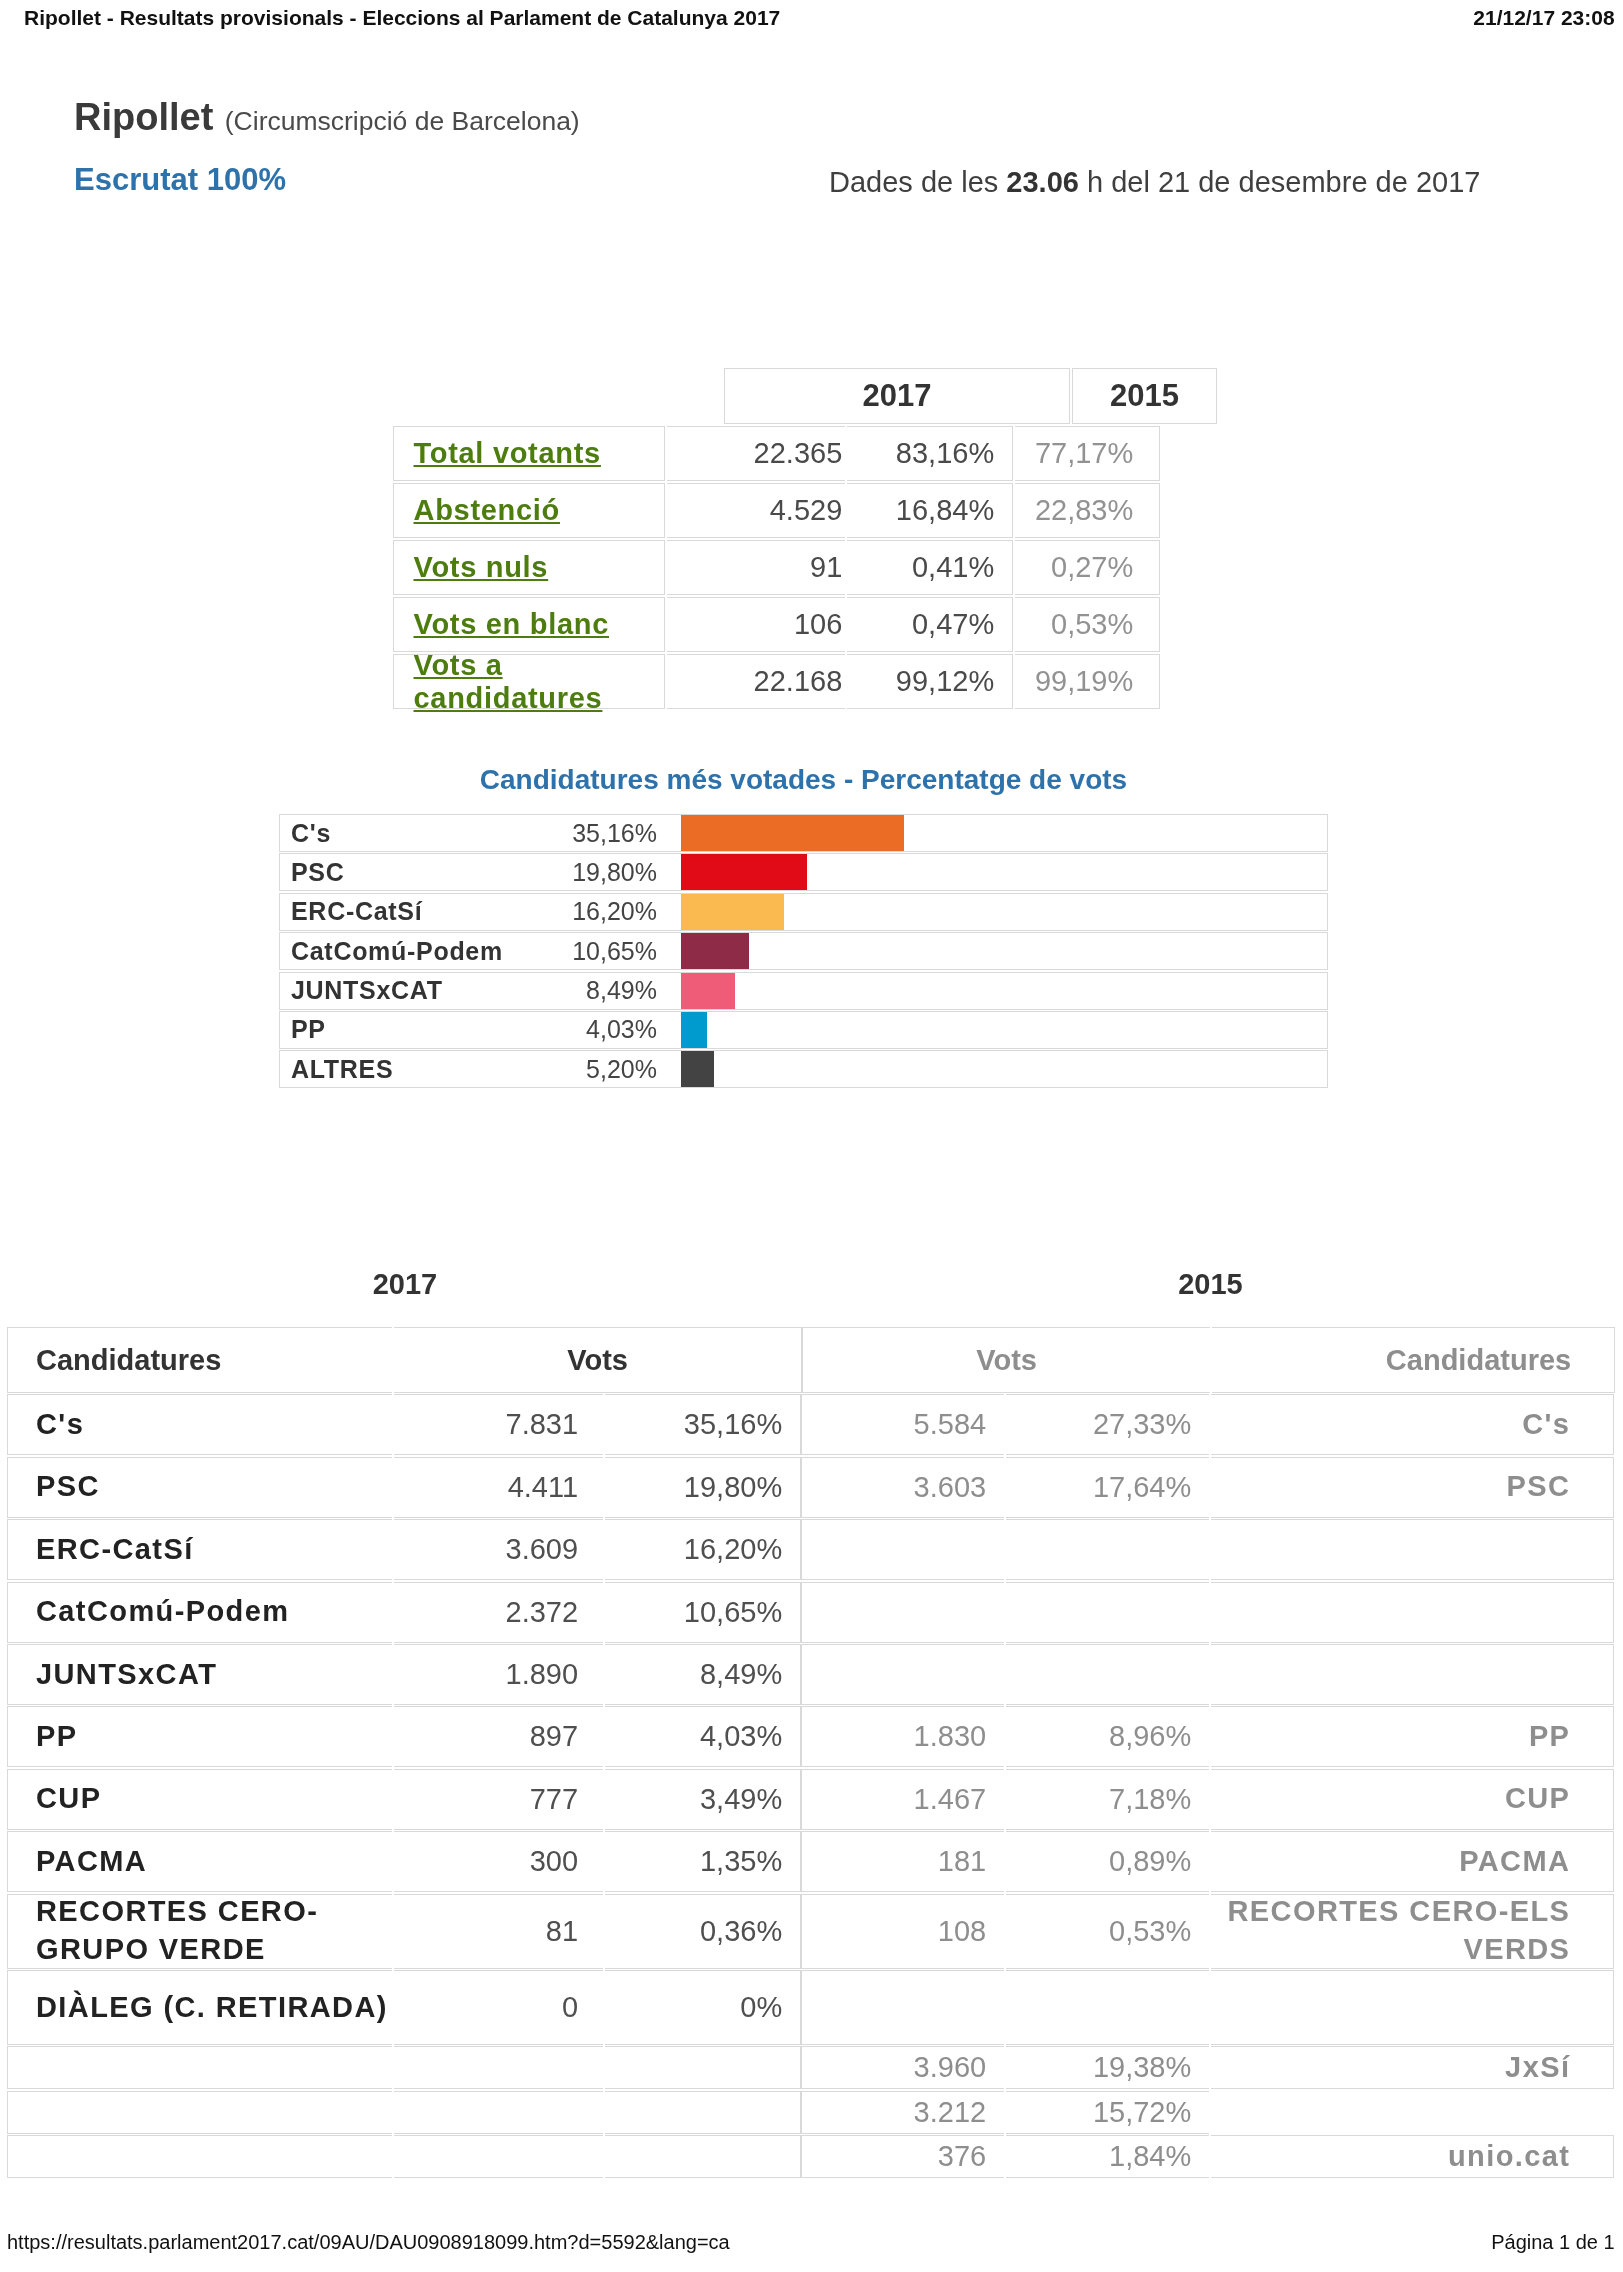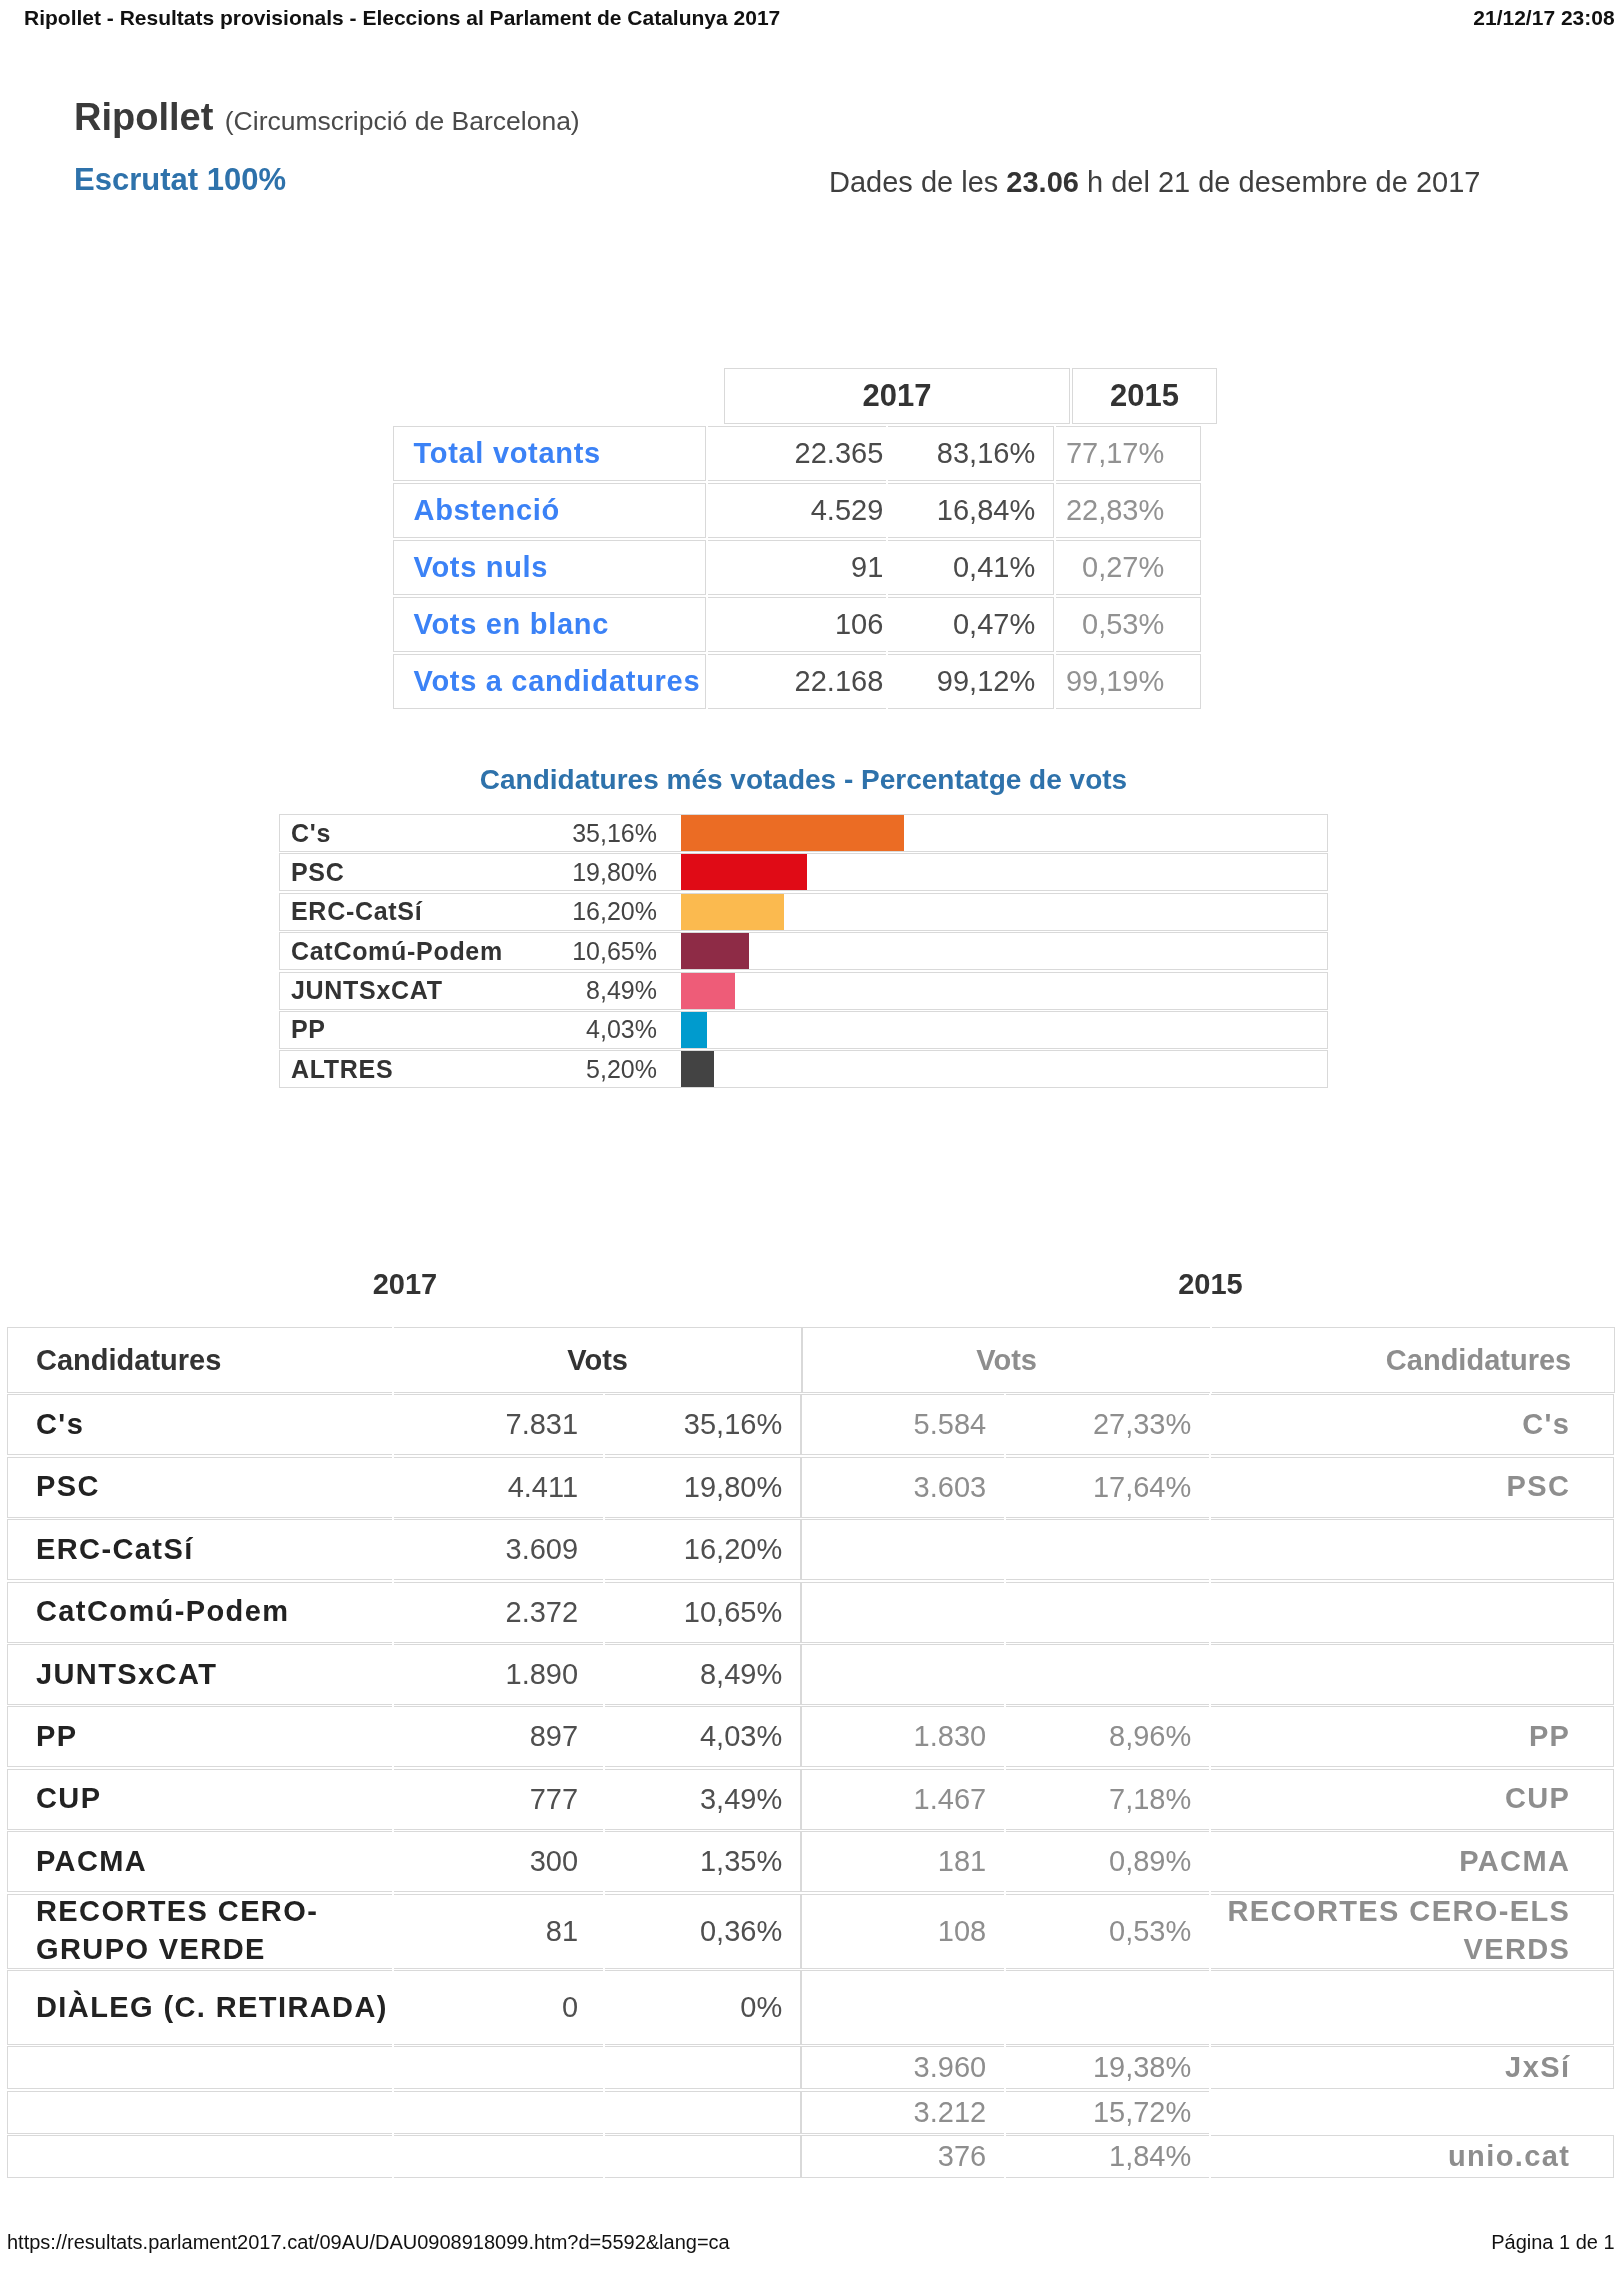--- a/index.html
+++ b/index.html
@@ -25,25 +25,25 @@
   .summary{position:absolute;left:393px;top:368px;width:830px;}
   .sum-head{display:flex;height:56px;}
   .sum-spacer{width:331px;}
   .sum-y{box-sizing:border-box;border:1.4px solid #d9d9d9;background:#fff;display:flex;align-items:center;justify-content:center;
     font-size:31px;font-weight:bold;color:#333;}
   .sum-y2017{width:346px;}
   .sum-y2015{width:145px;margin-left:2.1px;}
   .sum-row{display:flex;height:55px;margin-top:2.1px;}
   .sum-c{box-sizing:border-box;background:#fff;border-top:1.4px solid #d9d9d9;border-bottom:1.4px solid #d9d9d9;
     display:flex;align-items:center;font-size:29px;}
-  .sum-label{width:313px;padding-left:19.5px;border-left:1.4px solid #d9d9d9;border-right:1.4px solid #d9d9d9;
-    font-weight:bold;color:#3b82f6;letter-spacing:0.7px;}
+  .sum-label{width:272px;padding-left:19.5px;border-left:1.4px solid #d9d9d9;border-right:1.4px solid #d9d9d9;
+    font-weight:bold;color:#4d7c0f;letter-spacing:0.7px;text-decoration:underline;}
   .sum-votes{width:178px;margin-left:2.1px;justify-content:flex-end;padding-right:2.8px;color:#4a4a4a;}
   .sum-pct{width:166px;margin-left:2.1px;justify-content:flex-end;padding-right:18px;border-right:1.4px solid #d9d9d9;color:#4a4a4a;}
-  .sum-pct2015{width:145px;margin-left:2.1px;justify-content:flex-end;padding-right:36px;border-right:1.4px solid #d9d9d9;color:#929292;}
+  .sum-pct2015{width:145px;margin-left:2.1px;justify-content:flex-end;padding-right:26px;border-right:1.4px solid #d9d9d9;color:#929292;}
 
   
   .chart-title{position:absolute;left:279px;top:764px;width:1049px;text-align:center;
     font-size:28px;font-weight:bold;color:#2e72ab;}
   .chart{position:absolute;left:279px;top:814px;width:1049px;}
   .chart-row{box-sizing:border-box;height:38px;border:1.4px solid #d9d9d9;background:#fff;margin-bottom:1.4px;
     display:flex;align-items:stretch;}
   .ch-label{width:223px;padding-left:11px;display:flex;align-items:center;
     font-size:25px;font-weight:bold;color:#333;letter-spacing:0.7px;}
   .ch-pct{width:143px;display:flex;align-items:center;justify-content:flex-end;font-size:25px;color:#444;}

